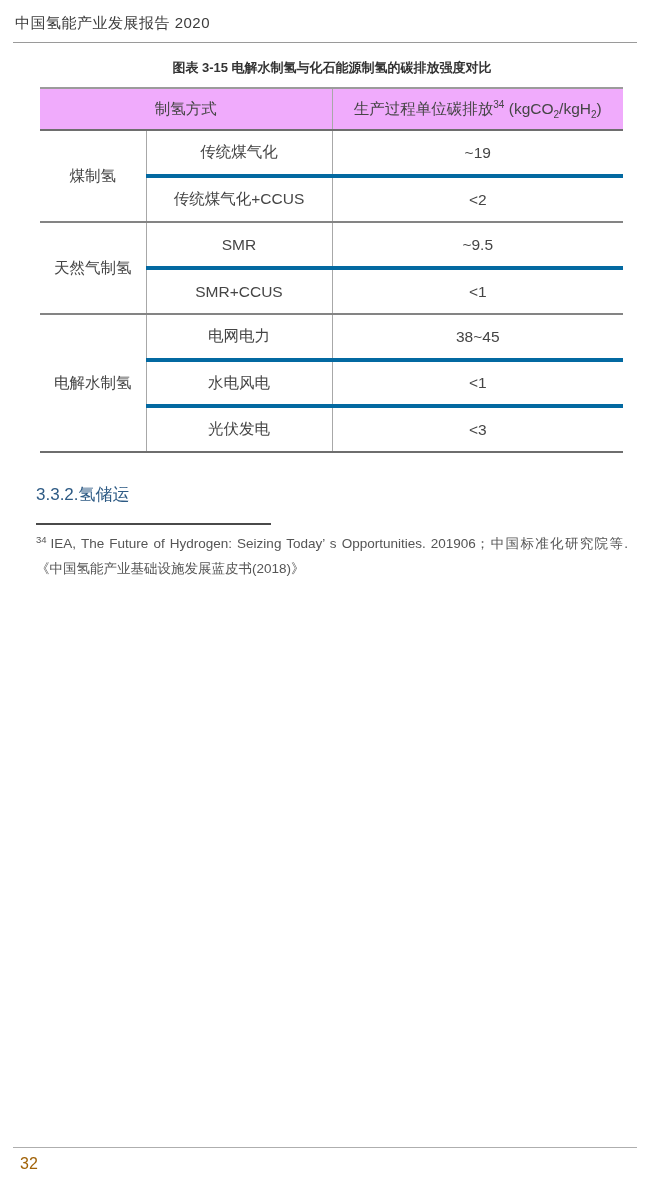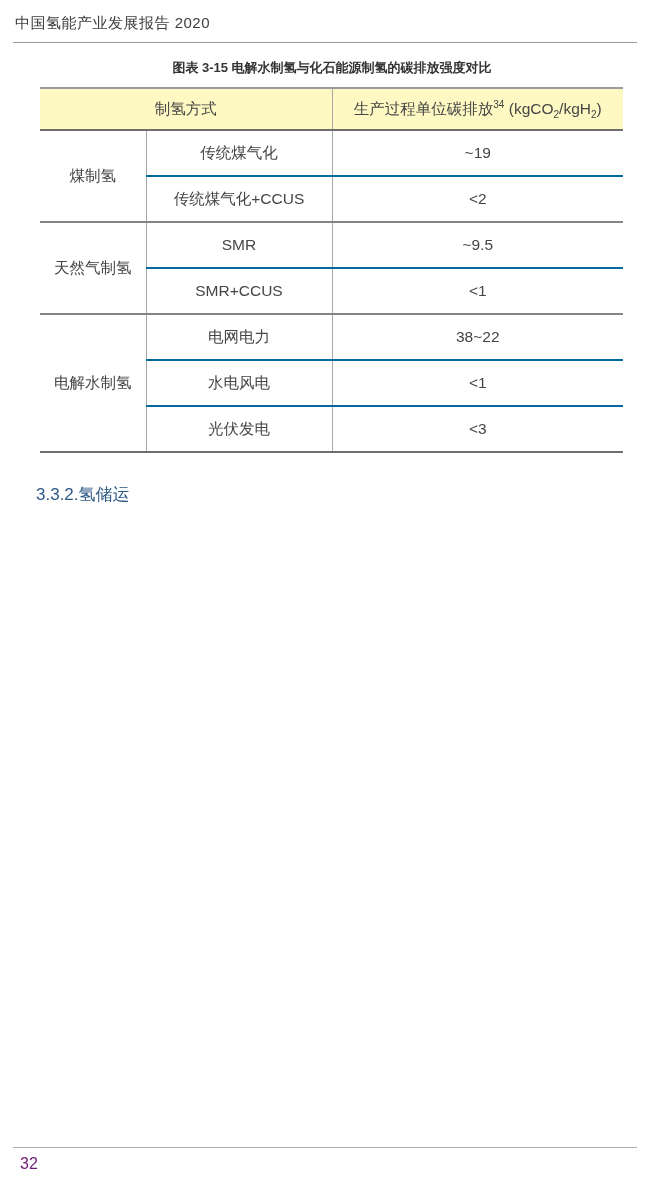--- a/index.html
+++ b/index.html
@@ -35,27 +35,27 @@
     border-top:2px solid #9b9b9b;
     font-size:15.5px;color:#454545;
   }
   table.data col.c1{width:106px;}
   table.data col.c2{width:186px;}
   table.data col.c3{width:291px;}
   table.data th,table.data td{
     text-align:center;vertical-align:middle;
     font-weight:normal;padding:0 4px;
   }
-  table.data thead tr{background:#fef9c3;height:42px;}
+  table.data thead tr{background:#f0abfc;height:42px;}
   table.data thead{border-bottom:2px solid #6e6e6e;}
   table.data tbody tr{height:46px;}
   table.data tbody{border-bottom:2px solid #848484;}
   table.data tbody:last-of-type{border-bottom:2px solid #6e6e6e;}
   table.data .vline{border-left:1px solid #a8a8a8;}
-  table.data tbody tr + tr td{border-top:2px solid #0369a1;}
+  table.data tbody tr + tr td{border-top:4px solid #0369a1;}
   table.data sup{font-size:10px;vertical-align:super;line-height:0;}
   table.data sub{font-size:10px;vertical-align:sub;line-height:0;}
   .source-note{margin-top:12px;font-size:15px;color:#4a4a4a;}
   
   .section-heading{
     margin-top:30px;
     font-size:17px;color:#2d5a84;font-weight:normal;
   }
   .p1{margin-top:16px;}
   .p2{margin-top:6px;}
@@ -63,21 +63,21 @@
   .footnote{margin-top:8px;}
   .footnote .sep{width:235px;border-top:2px solid #4a4a4a;}
   .footnote .fn-text{
     margin-top:6px;font-size:13.5px;line-height:25px;color:#555555;
     text-align:justify;
   }
   .footnote sup{font-size:9.5px;vertical-align:super;line-height:0;}
   .footnote .fn-body{margin-left:4px;}
   
   .footer-rule{position:absolute;left:13px;right:13px;top:1147px;border-top:1px solid #aeaeae;}
-  .page-num{position:absolute;left:20px;top:1155px;font-size:16px;color:#701a75;}
+  .page-num{position:absolute;left:20px;top:1155px;font-size:16px;color:#a16207;}
 </style>
 </head>
 <body>
 
 <div class="doc-header">
   <div class="title">中国氢能产业发展报告 2020</div>
   <div class="rule"></div>
 </div>
 
 <div class="content">
@@ -116,34 +116,38 @@
       </tr>
       <tr>
         <td class="vline">SMR+CCUS</td>
         <td class="vline">&lt;1</td>
       </tr>
     </tbody>
     <tbody>
       <tr>
         <td rowspan="3">电解水制氢</td>
         <td class="vline">电网电力</td>
-        <td class="vline">38~22</td>
+        <td class="vline">38~45</td>
       </tr>
       <tr>
         <td class="vline">水电风电</td>
         <td class="vline">&lt;1</td>
       </tr>
       <tr>
         <td class="vline">光伏发电</td>
         <td class="vline">&lt;3</td>
       </tr>
     </tbody>
   </table>
 
 
   <h3 class="section-heading">3.3.2.氢储运</h3>
 
 
+  <div class="footnote">
+    <div class="sep"></div>
+    <div class="fn-text"><sup>34</sup><span class="fn-body">IEA, The Future of Hydrogen: Seizing Today’ s Opportunities. 201906；中国标准化研究院等.《中国氢能产业基础设施发展蓝皮书(2018)》</span></div>
+  </div>
 
 </div>
 
 <div class="footer-rule"></div>
 <div class="page-num">32</div>
 
 </body></html>

